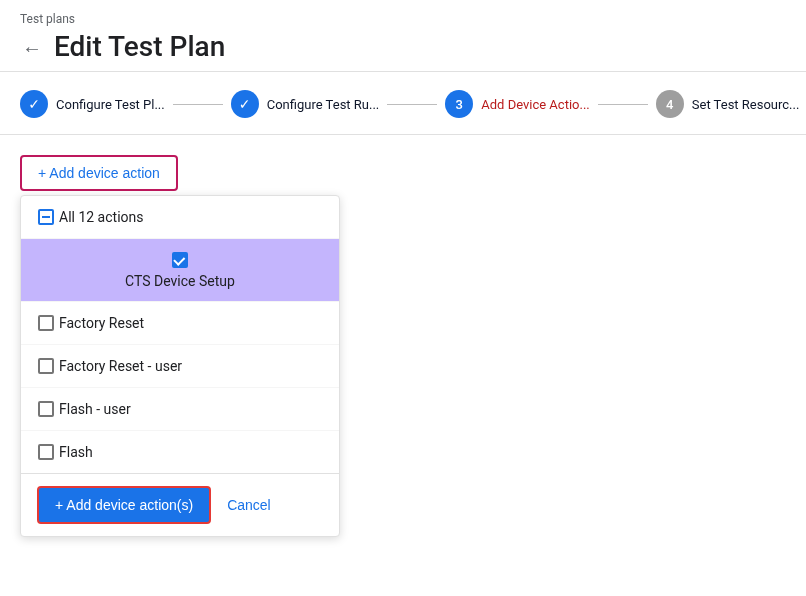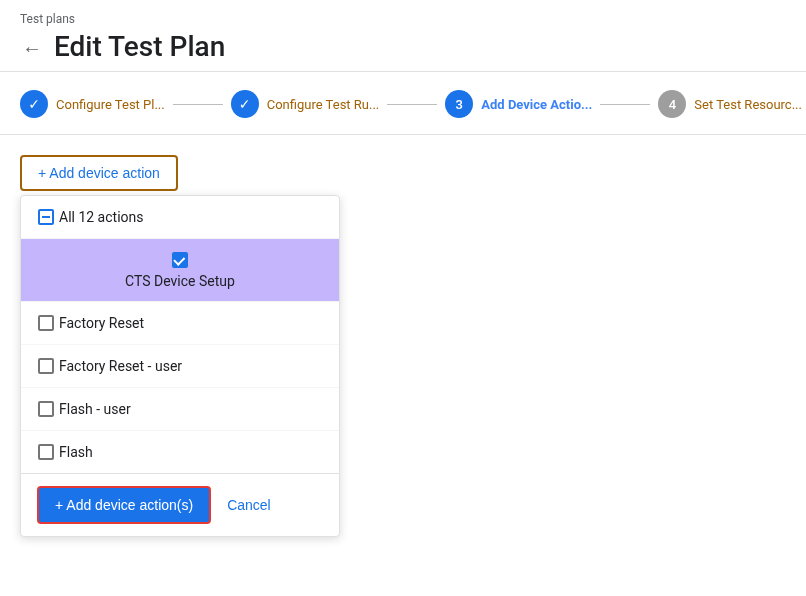--- a/index.html
+++ b/index.html
@@ -84,26 +84,25 @@
     .step-circle.active {
       background: #1a73e8;
       color: #fff;
     }
     .step-circle.inactive {
       background: #9e9e9e;
       color: #fff;
     }
     .step-label {
       font-size: 13px;
-      color: #a16207;
+      color: #0f172a;
       white-space: nowrap;
     }
     .step-label.active {
-      color: #3b82f6;
-      font-weight: bold;
+      color: #b91c1c;
     }
     .step-connector {
       width: 50px;
       height: 1px;
       background: #bdbdbd;
       margin: 0 8px;
       flex-shrink: 0;
     }
     .checkmark {
       font-size: 14px;
@@ -111,21 +110,21 @@
 
     
     .main-content {
       padding: 20px 20px;
       flex: 1;
       position: relative;
     }
 
     
     .add-action-btn {
-      border: 2px solid #a16207;
+      border: 2px solid #be185d;
       background: #fff;
       color: #1a73e8;
       font-size: 14px;
       font-weight: 500;
       padding: 8px 16px;
       cursor: pointer;
       border-radius: 4px;
       display: inline-flex;
       align-items: center;
       gap: 4px;

